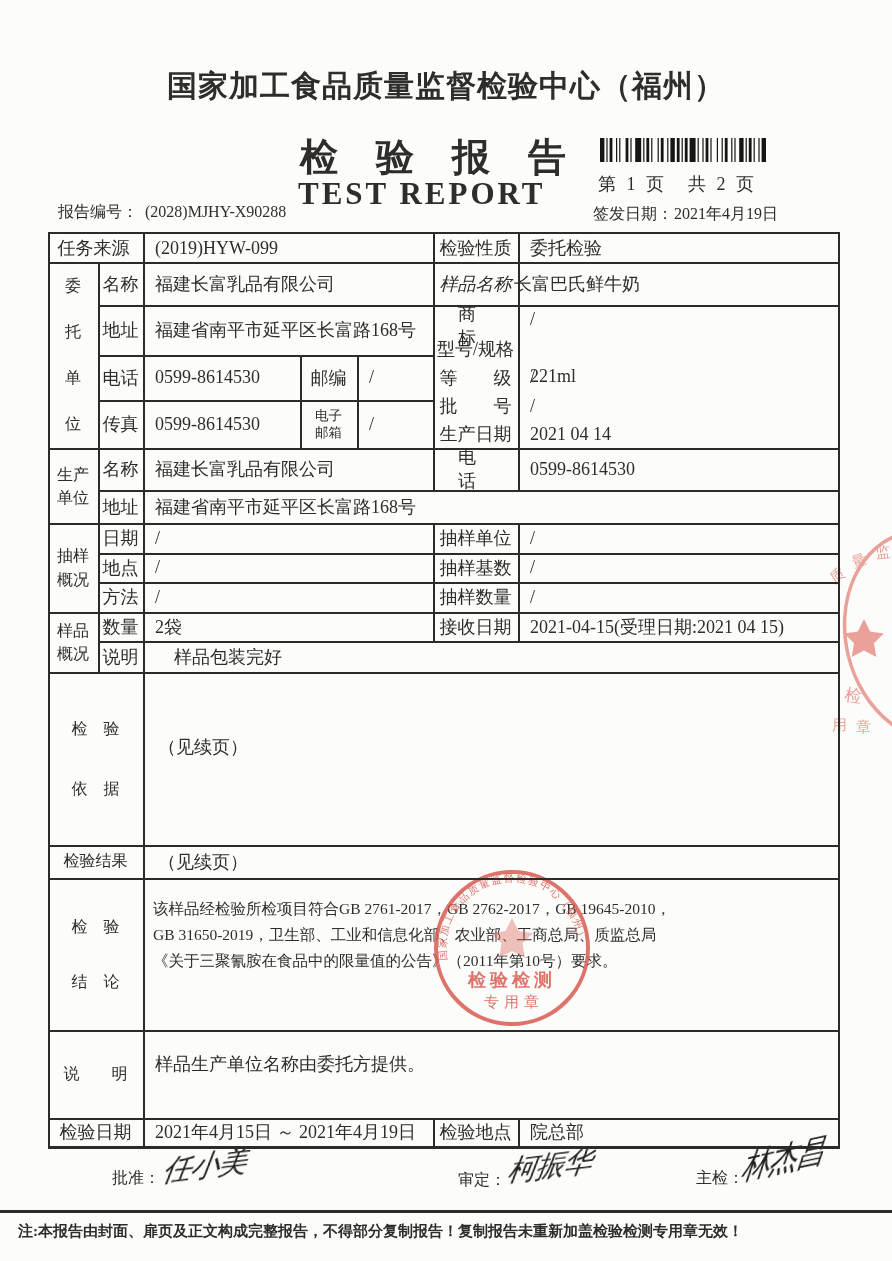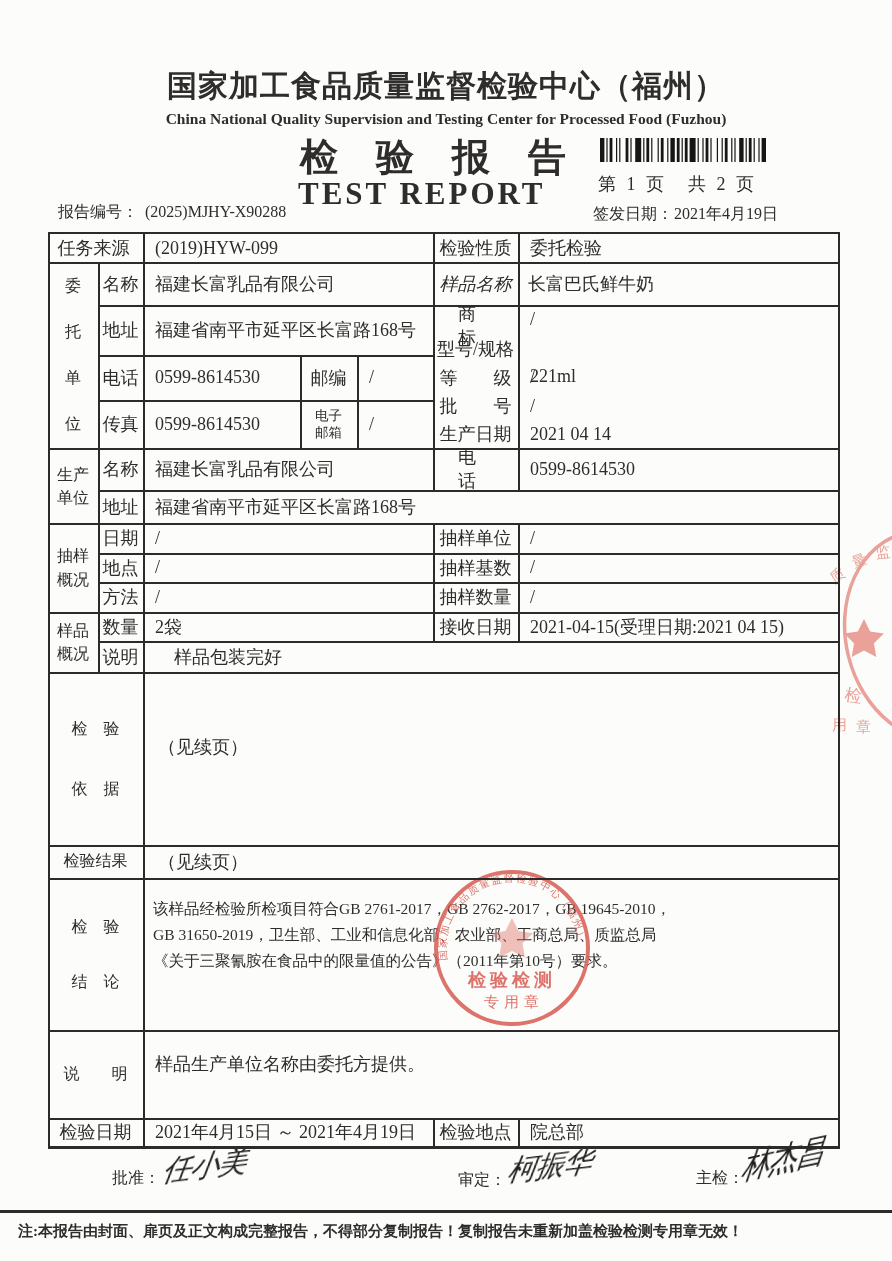--- a/index.html
+++ b/index.html
@@ -20,21 +20,20 @@
   .sig.alt{transform:rotate(-12deg) skewX(-20deg) scaleY(1.12);}
   .note{font-weight:bold;font-size:15px;white-space:nowrap;}
   .stamp{position:absolute;pointer-events:none;}
 </style>
 </head>
 <body>
 
 <div id="page">
 
   <div class="t hdr-cn" style="top:66px;left:0;">国家加工食品质量监督检验中心（福州）</div>
-  <div class="t hdr-en" style="top:110px;left:0;">China National Quality Supervision and Testing Center for Processed Food (Fuzhou)</div>
   <div class="t rpt-cn" style="top:132px;left:300px;">检验报告</div>
   <div class="t rpt-en" style="top:176px;left:298px;">TEST REPORT</div>
 
   <svg class="stamp" style="left:600px;top:138px;" width="172" height="25">
     <g id="barcode-bars" fill="#161615">
         <rect x="0.00" y="0" width="4.40" height="24"></rect>
         <rect x="6.40" y="0" width="1.20" height="24"></rect>
         <rect x="9.60" y="0" width="2.80" height="24"></rect>
         <rect x="16.00" y="0" width="1.20" height="24"></rect>
         <rect x="19.20" y="0" width="1.20" height="24"></rect>
@@ -66,21 +65,21 @@
         <rect x="148.80" y="0" width="2.80" height="24"></rect>
         <rect x="153.60" y="0" width="1.20" height="24"></rect>
         <rect x="158.40" y="0" width="1.20" height="24"></rect>
         <rect x="161.60" y="0" width="4.40" height="24"></rect>
       </g>
   </svg>
 
   <div class="t f15" style="top:172px;left:598px;letter-spacing:3px;">第 1 页　共 2 页</div>
 
   <div class="t f16" style="top:202px;left:58px;">报告编号：</div>
-  <div class="t f16" style="top:203px;left:145px;">(2025)MJHY-X90288</div>
+  <div class="t f16" style="top:203px;left:145px;">(2028)MJHY-X90288</div>
   <div class="t f16" style="top:204px;left:593px;">签发日期：</div>
   <div class="t f16" style="top:204px;left:674px;">2021年4月19日</div>
 
   <div class="t f15 c" style="left:48px;top:234px;width:91px;height:28px;">任务来源</div>
   <div class="t f15 l" style="left:143px;top:234px;width:290px;height:28px;">(2019)HYW-099</div>
   <div class="t f15 c" style="left:433px;top:234px;width:85px;height:28px;">检验性质</div>
   <div class="t f15 l" style="left:518px;top:234px;width:320px;height:28px;">委托检验</div>
 
   <div class="t f16 c" style="left:48px;top:262px;width:50px;height:186px;line-height:46px;">委
 托
@@ -94,21 +93,21 @@
   <div class="t f15 l" style="left:143px;top:355px;width:157px;height:45px;">0599-8614530</div>
   <div class="t f15 c" style="left:300px;top:355px;width:57px;height:45px;">邮编</div>
   <div class="t f15 l" style="left:357px;top:355px;width:76px;height:45px;">/</div>
   <div class="t f15 c" style="left:98px;top:400px;width:45px;height:48px;">传真</div>
   <div class="t f15 l" style="left:143px;top:400px;width:157px;height:48px;">0599-8614530</div>
   <div class="t f14 c" style="left:300px;top:400px;width:57px;height:48px;line-height:17px;">电子
 邮箱</div>
   <div class="t f15 l" style="left:357px;top:400px;width:76px;height:48px;">/</div>
 
   <div class="t f15 c" style="left:433px;top:262px;width:85px;height:43px;font-style:italic;">样品名称</div>
-  <div class="t f15 l" style="left:516px;top:262px;width:320px;height:43px;">长富巴氏鲜牛奶</div>
+  <div class="t f15 l" style="left:502px;top:262px;width:320px;height:43px;">长富巴氏鲜牛奶</div>
   <div class="t f15 c" style="left:433px;top:311px;width:68px;height:29px;text-align:center;">商　　标</div>
   <div class="t f15 l" style="left:518px;top:305px;width:320px;height:29px;">/</div>
   <div class="t f15 c" style="left:433px;top:334px;width:85px;height:29px;">型号/规格</div>
   <div class="t f15 l" style="left:518px;top:334px;width:320px;height:29px;margin-top:28px;">221ml</div>
   <div class="t f15 c" style="left:433px;top:363px;width:85px;height:29px;">等　　级</div>
   <div class="t f15 l" style="left:518px;top:363px;width:320px;height:29px;">/</div>
   <div class="t f15 c" style="left:433px;top:392px;width:85px;height:28px;">批　　号</div>
   <div class="t f15 l" style="left:518px;top:392px;width:320px;height:28px;">/</div>
   <div class="t f15 c" style="left:433px;top:420px;width:85px;height:28px;">生产日期</div>
   <div class="t f15 l" style="left:518px;top:420px;width:320px;height:28px;">2021 04 14</div>

